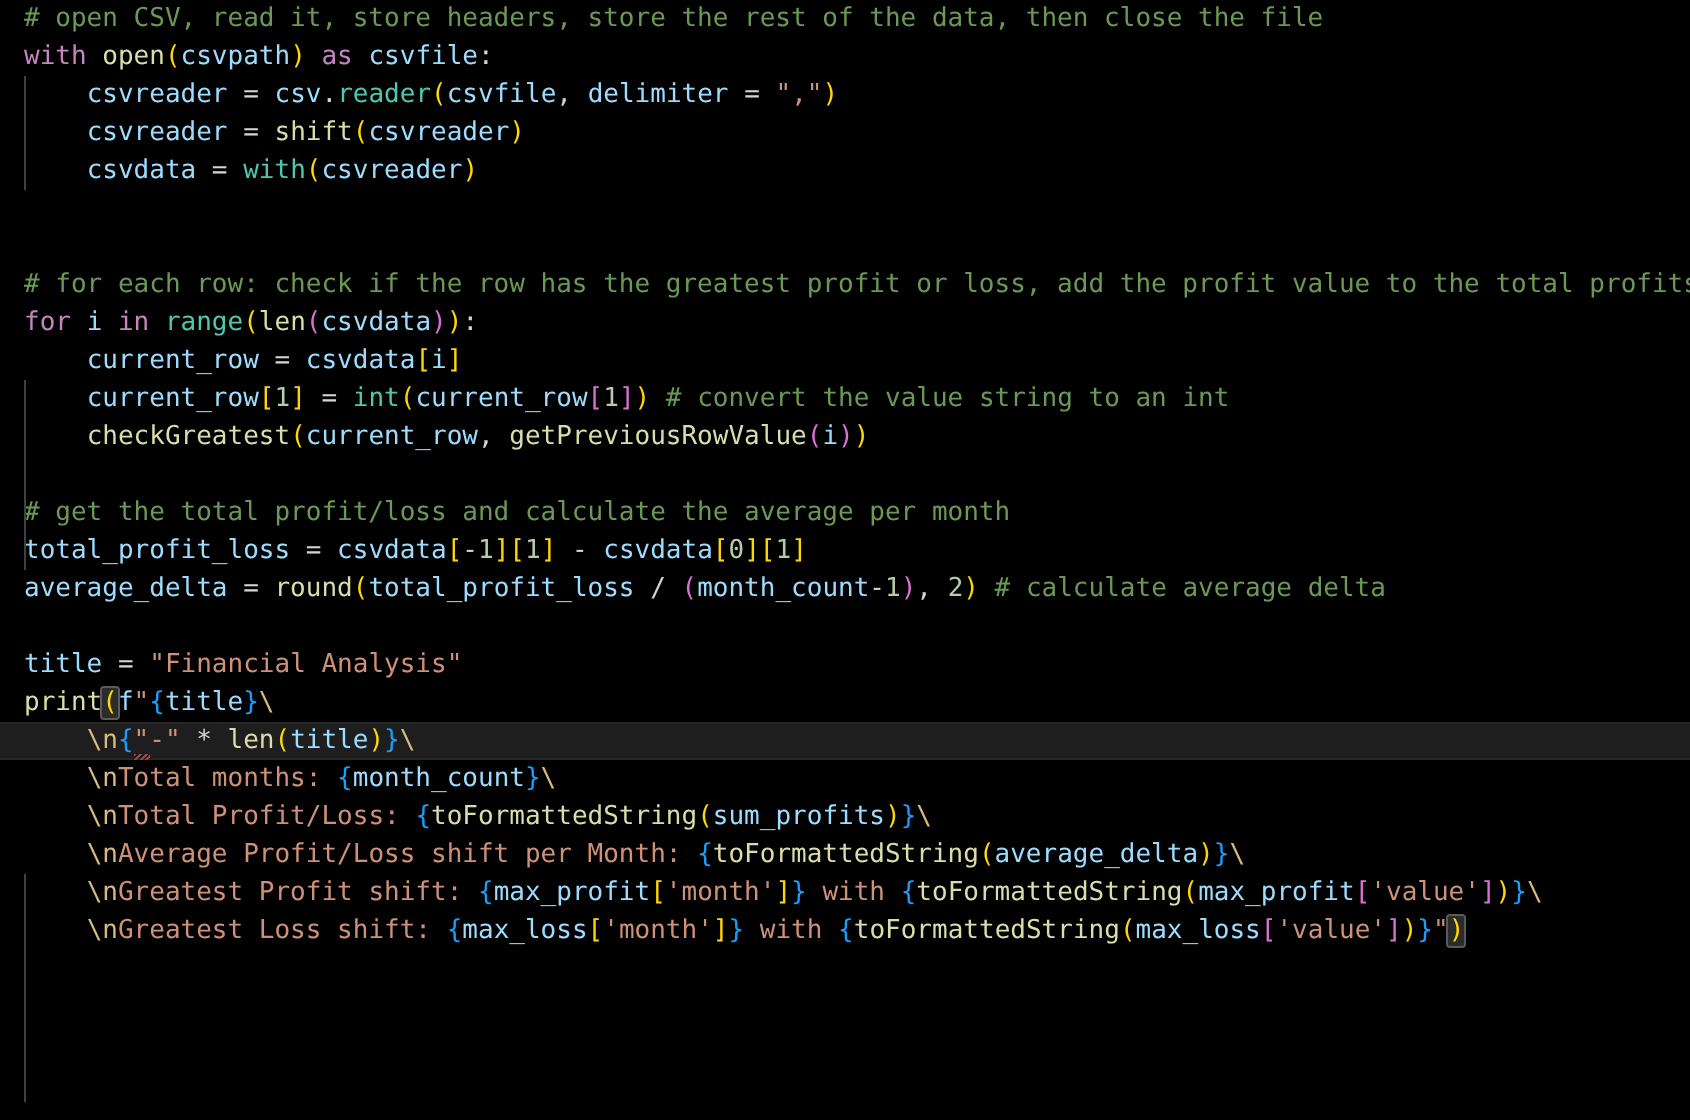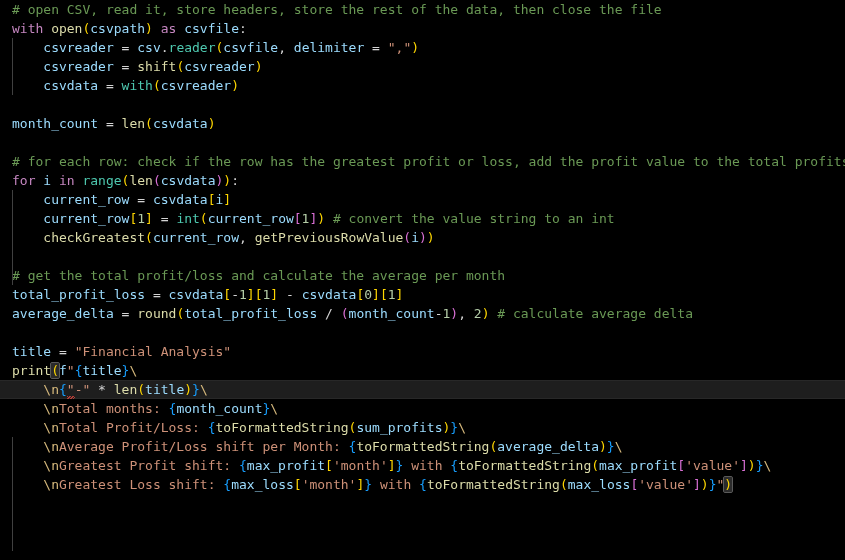--- a/index.html
+++ b/index.html
@@ -113,21 +113,20 @@
 
 <div id="editor">
   <div class="code-surface">
     <div id="lines-root">
         <div class="line"><span class="token tok-comment"># open CSV, read it, store headers, store the rest of the data, then close the file</span></div>
         <div class="line"><span class="token tok-keyword">with</span><span class="token tok-plain"> </span><span class="token tok-func">open</span><span class="token tok-b1">(</span><span class="token tok-var">csvpath</span><span class="token tok-b1">)</span><span class="token tok-plain"> </span><span class="token tok-keyword">as</span><span class="token tok-plain"> </span><span class="token tok-var">csvfile</span><span class="token tok-punct">:</span></div>
         <div class="line"><span class="token tok-plain">    </span><span class="token tok-var">csvreader</span><span class="token tok-punct"> = </span><span class="token tok-var">csv</span><span class="token tok-punct">.</span><span class="token tok-builtin">reader</span><span class="token tok-b1">(</span><span class="token tok-var">csvfile</span><span class="token tok-punct">, </span><span class="token tok-var">delimiter</span><span class="token tok-punct"> = </span><span class="token tok-string">","</span><span class="token tok-b1">)</span></div>
         <div class="line"><span class="token tok-plain">    </span><span class="token tok-var">csvreader</span><span class="token tok-punct"> = </span><span class="token tok-func">shift</span><span class="token tok-b1">(</span><span class="token tok-var">csvreader</span><span class="token tok-b1">)</span></div>
         <div class="line"><span class="token tok-plain">    </span><span class="token tok-var">csvdata</span><span class="token tok-punct"> = </span><span class="token tok-builtin">with</span><span class="token tok-b1">(</span><span class="token tok-var">csvreader</span><span class="token tok-b1">)</span></div>
         <div class="line">&nbsp;</div>
-        <div class="line"><span class="token tok-var">month_count</span><span class="token tok-punct"> = </span><span class="token tok-func">len</span><span class="token tok-b1">(</span><span class="token tok-var">csvdata</span><span class="token tok-b1">)</span></div>
         <div class="line">&nbsp;</div>
         <div class="line"><span class="token tok-comment"># for each row: check if the row has the greatest profit or loss, add the profit value to the total profits</span></div>
         <div class="line"><span class="token tok-ctrl">for</span><span class="token tok-plain"> </span><span class="token tok-var">i</span><span class="token tok-plain"> </span><span class="token tok-ctrl">in</span><span class="token tok-plain"> </span><span class="token tok-builtin">range</span><span class="token tok-b1">(</span><span class="token tok-func">len</span><span class="token tok-b2">(</span><span class="token tok-var">csvdata</span><span class="token tok-b2">)</span><span class="token tok-b1">)</span><span class="token tok-punct">:</span></div>
         <div class="line"><span class="token tok-plain">    </span><span class="token tok-var">current_row</span><span class="token tok-punct"> = </span><span class="token tok-var">csvdata</span><span class="token tok-b1">[</span><span class="token tok-var">i</span><span class="token tok-b1">]</span></div>
         <div class="line"><span class="token tok-plain">    </span><span class="token tok-var">current_row</span><span class="token tok-b1">[</span><span class="token tok-number">1</span><span class="token tok-b1">]</span><span class="token tok-punct"> = </span><span class="token tok-builtin">int</span><span class="token tok-b1">(</span><span class="token tok-var">current_row</span><span class="token tok-b2">[</span><span class="token tok-number">1</span><span class="token tok-b2">]</span><span class="token tok-b1">)</span><span class="token tok-plain"> </span><span class="token tok-comment"># convert the value string to an int</span></div>
         <div class="line"><span class="token tok-plain">    </span><span class="token tok-func">checkGreatest</span><span class="token tok-b1">(</span><span class="token tok-var">current_row</span><span class="token tok-punct">, </span><span class="token tok-func">getPreviousRowValue</span><span class="token tok-b2">(</span><span class="token tok-var">i</span><span class="token tok-b2">)</span><span class="token tok-b1">)</span></div>
         <div class="line">&nbsp;</div>
         <div class="line"><span class="token tok-comment"># get the total profit/loss and calculate the average per month</span></div>
         <div class="line"><span class="token tok-var">total_profit_loss</span><span class="token tok-punct"> = </span><span class="token tok-var">csvdata</span><span class="token tok-b1">[</span><span class="token tok-punct">-</span><span class="token tok-number">1</span><span class="token tok-b1">]</span><span class="token tok-b1">[</span><span class="token tok-number">1</span><span class="token tok-b1">]</span><span class="token tok-punct"> - </span><span class="token tok-var">csvdata</span><span class="token tok-b1">[</span><span class="token tok-number">0</span><span class="token tok-b1">]</span><span class="token tok-b1">[</span><span class="token tok-number">1</span><span class="token tok-b1">]</span></div>
         <div class="line"><span class="token tok-var">average_delta</span><span class="token tok-punct"> = </span><span class="token tok-func">round</span><span class="token tok-b1">(</span><span class="token tok-var">total_profit_loss</span><span class="token tok-punct"> / </span><span class="token tok-b2">(</span><span class="token tok-var">month_count</span><span class="token tok-punct">-</span><span class="token tok-number">1</span><span class="token tok-b2">)</span><span class="token tok-punct">, </span><span class="token tok-number">2</span><span class="token tok-b1">)</span><span class="token tok-plain"> </span><span class="token tok-comment"># calculate average delta</span></div>

